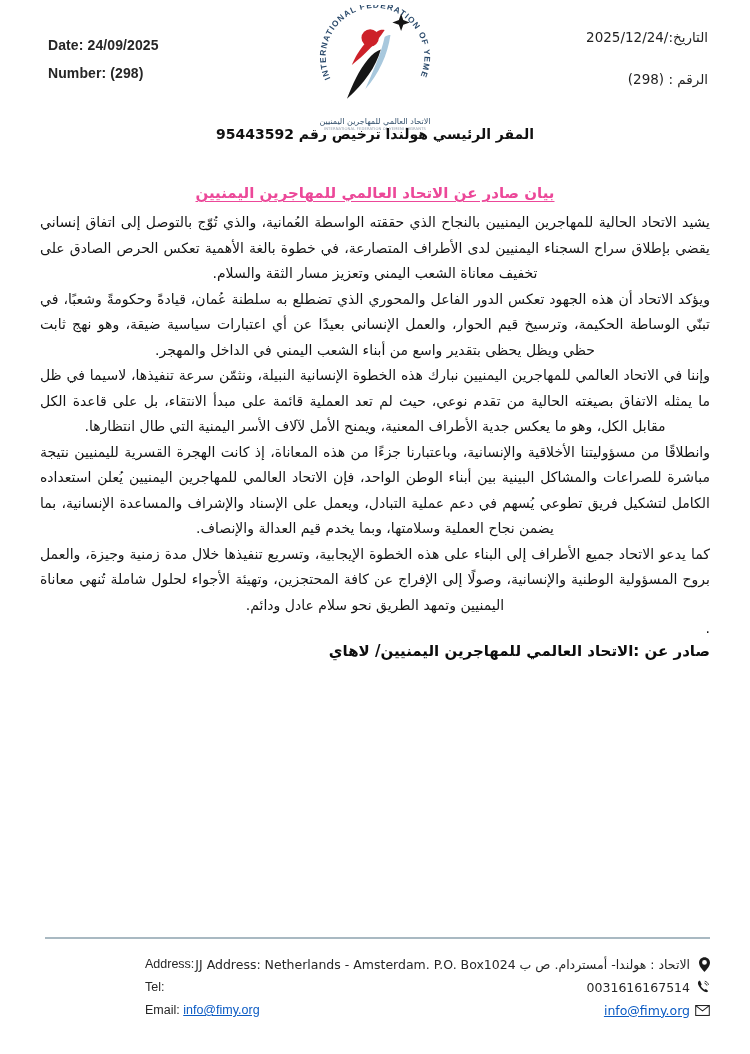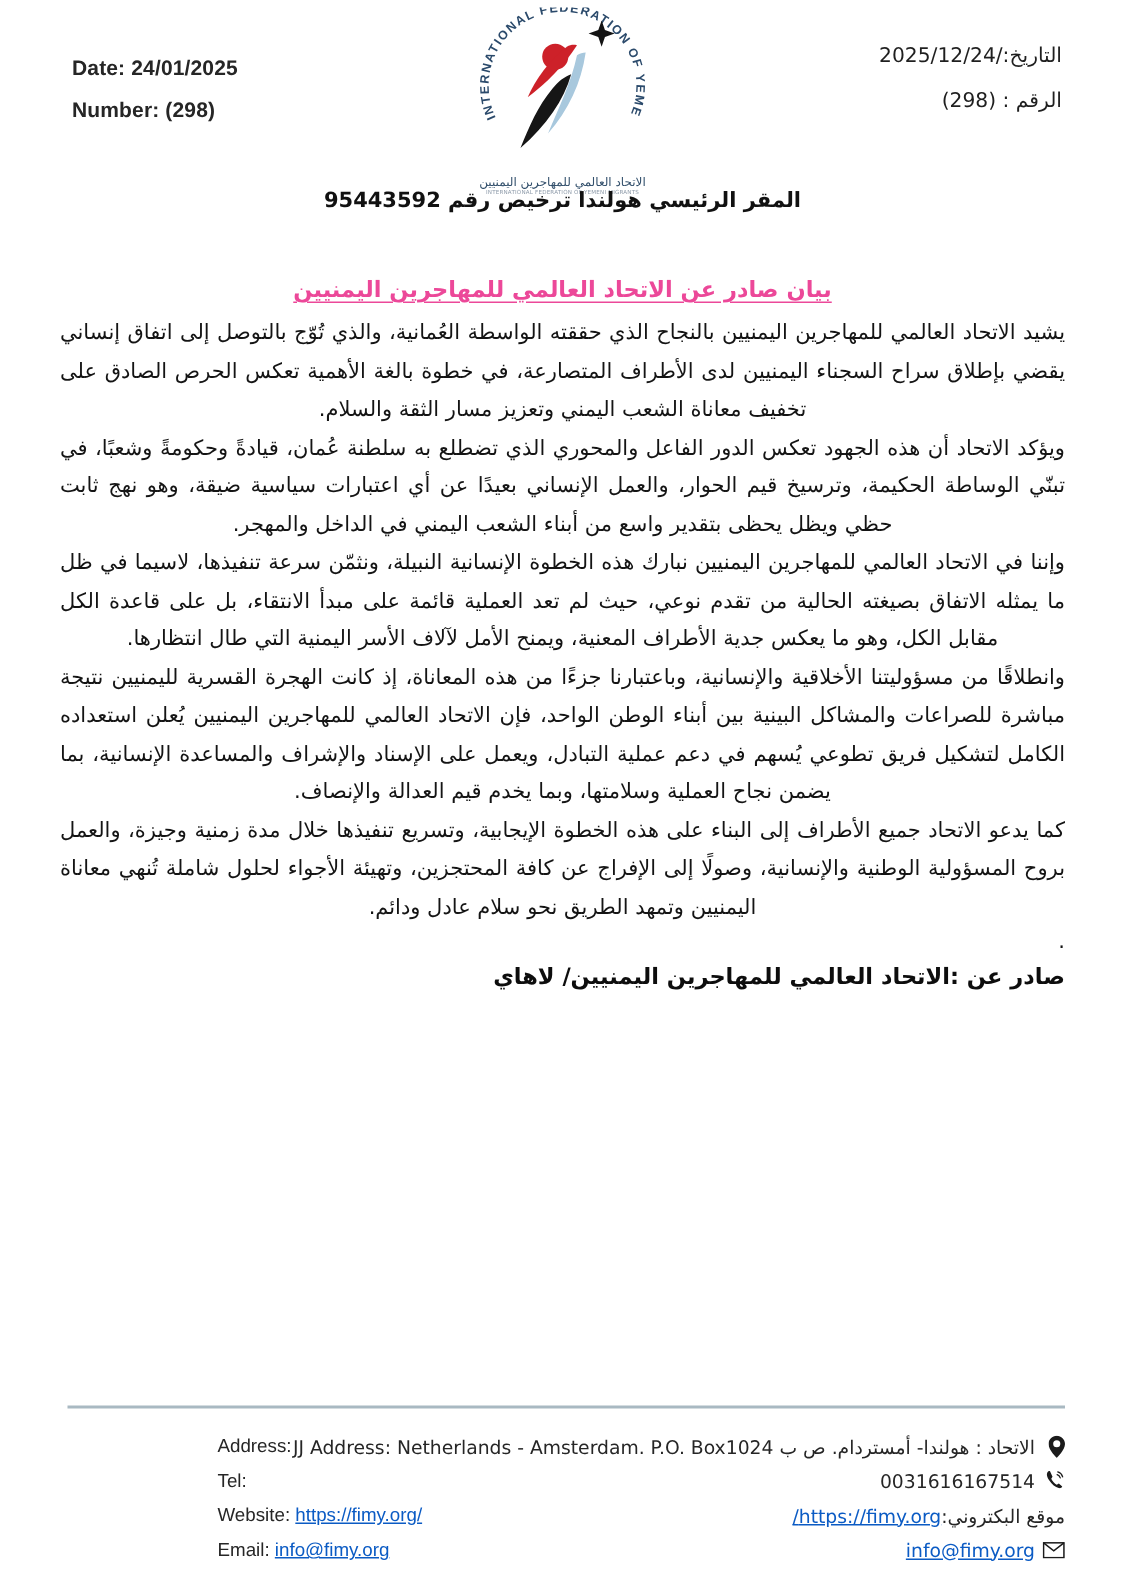--- a/index.html
+++ b/index.html
@@ -14,21 +14,21 @@
   .hdr-left {
     position:absolute; left:48px; top:37px;
     font-family:"Liberation Sans", sans-serif;
     font-size:14px; font-weight:600; color:#262626; letter-spacing:.1px;
   }
   .hdr-left .row2 { margin-top:12px; }
   .hdr-right {
     position:absolute; right:42px; top:29px; text-align:right;
     direction:rtl; font-size:13.5px; color:#1f1f1f;
   }
-  .hdr-right .row2 { margin-top:14px; }
+  .hdr-right .row2 { margin-top:26px; }
 
   .logo {
     position:absolute; top:5px; left:50%; transform:translateX(-50%);
     width:170px; text-align:center;
   }
   .logo svg { display:block; margin:0 auto; }
   .logo-ar { font-size:8px; font-weight:normal; color:#33506c; direction:rtl; margin-top:-2px; }
   .logo-en { font-size:6px; transform:scale(.62); transform-origin:center top;
              color:#8d9aa9; letter-spacing:.2px; white-space:nowrap; margin-top:0; }
 
@@ -68,21 +68,21 @@
   .f-value.ltr { direction:ltr; }
   .f-icon { width:19px; display:flex; justify-content:flex-end; margin-left:1px; }
   .lnk { color:#0b5bc4; text-decoration:underline; }
 </style>
 </head>
 <body>
 
 <div class="page">
 
   <div class="hdr-left">
-    <div>Date: 24/01/2025</div>
+    <div>Date: 24/09/2025</div>
     <div class="row2">Number:  (298)</div>
   </div>
 
   <div class="hdr-right">
     <div>التاريخ:/2025/12/24</div>
     <div class="row2">الرقم : (298)</div>
   </div>
 
   <div class="logo">
     <svg width="116" height="114" viewBox="0 0 120 118">
@@ -105,21 +105,21 @@
     <div class="logo-en">INTERNATIONAL FEDERATION OF YEMENI MIGRANTS</div>
   </div>
 
   <div class="hq-line">المقر الرئيسي هولندا ترخيص رقم 95443592</div>
 
   <div class="title-wrap">
     <span class="title">بيان صادر عن الاتحاد العالمي للمهاجرين اليمنيين</span>
   </div>
 
   <div class="body-text">
-    <p>يشيد الاتحاد العالمي للمهاجرين اليمنيين بالنجاح الذي حققته الواسطة العُمانية، والذي تُوّج بالتوصل إلى اتفاق إنساني يقضي بإطلاق سراح السجناء اليمنيين لدى الأطراف المتصارعة، في خطوة بالغة الأهمية تعكس الحرص الصادق على تخفيف معاناة الشعب اليمني وتعزيز مسار الثقة والسلام.</p>
+    <p>يشيد الاتحاد الحالية للمهاجرين اليمنيين بالنجاح الذي حققته الواسطة العُمانية، والذي تُوّج بالتوصل إلى اتفاق إنساني يقضي بإطلاق سراح السجناء اليمنيين لدى الأطراف المتصارعة، في خطوة بالغة الأهمية تعكس الحرص الصادق على تخفيف معاناة الشعب اليمني وتعزيز مسار الثقة والسلام.</p>
     <p>ويؤكد الاتحاد أن هذه الجهود تعكس الدور الفاعل والمحوري الذي تضطلع به سلطنة عُمان، قيادةً وحكومةً وشعبًا، في تبنّي الوساطة الحكيمة، وترسيخ قيم الحوار، والعمل الإنساني بعيدًا عن أي اعتبارات سياسية ضيقة، وهو نهج ثابت حظي ويظل يحظى بتقدير واسع من أبناء الشعب اليمني في الداخل والمهجر.</p>
     <p>وإننا في الاتحاد العالمي للمهاجرين اليمنيين نبارك هذه الخطوة الإنسانية النبيلة، ونثمّن سرعة تنفيذها، لاسيما في ظل ما يمثله الاتفاق بصيغته الحالية من تقدم نوعي، حيث لم تعد العملية قائمة على مبدأ الانتقاء، بل على قاعدة الكل مقابل الكل، وهو ما يعكس جدية الأطراف المعنية، ويمنح الأمل لآلاف الأسر اليمنية التي طال انتظارها.</p>
     <p>وانطلاقًا من مسؤوليتنا الأخلاقية والإنسانية، وباعتبارنا جزءًا من هذه المعاناة، إذ كانت الهجرة القسرية لليمنيين نتيجة مباشرة للصراعات والمشاكل البينية بين أبناء الوطن الواحد، فإن الاتحاد العالمي للمهاجرين اليمنيين يُعلن استعداده الكامل لتشكيل فريق تطوعي يُسهم في دعم عملية التبادل، ويعمل على الإسناد والإشراف والمساعدة الإنسانية، بما يضمن نجاح العملية وسلامتها، وبما يخدم قيم العدالة والإنصاف.</p>
     <p>كما يدعو الاتحاد جميع الأطراف إلى البناء على هذه الخطوة الإيجابية، وتسريع تنفيذها خلال مدة زمنية وجيزة، والعمل بروح المسؤولية الوطنية والإنسانية، وصولًا إلى الإفراج عن كافة المحتجزين، وتهيئة الأجواء لحلول شاملة تُنهي معاناة اليمنيين وتمهد الطريق نحو سلام عادل ودائم.</p>
     <p class="dot-line">.</p>
     <p class="issued-line">صادر عن :الاتحاد العالمي للمهاجرين اليمنيين/ لاهاي</p>
   </div>
 
   <div class="footer">
 
@@ -137,24 +137,20 @@
       <span class="f-label">Tel:</span>
       <span class="f-value ltr" style="text-align:right">0031616167514</span>
       <span class="f-icon">
         <svg width="14" height="14" viewBox="0 0 16 16">
           <path d="M3.2 1.2C2 2.3 1.6 4.4 3.8 7.7c2.2 3.3 4.9 5.6 7.4 6.1 1.3.3 2.3-.2 2.7-1.2l-2.6-2.3-1.6.9C8.2 10.3 6.3 8.4 5.5 6.6l1-1.5L4.6.9C4.1.8 3.6.8 3.2 1.2z" fill="#1b1b1b"></path>
           <path d="M10.5 1.5c1.8.5 3.2 1.9 3.7 3.7M10 3.6c1.1.4 2 1.3 2.4 2.4" stroke="#1b1b1b" stroke-width="1" fill="none" stroke-linecap="round"></path>
         </svg>
       </span>
     </div>
 
-    <div class="f-row">
-      <span class="f-label"><span>Website:</span>&nbsp;<a href="#" class="lnk">https://fimy.org/</a></span>
-      <span class="f-value"><span>موقع البكتروني:</span><a href="#" class="lnk">https://fimy.org/</a></span>
-    </div>
 
     <div class="f-row">
       <span class="f-label"><span>Email:</span>&nbsp;<a href="#" class="lnk">info@fimy.org</a></span>
       <span class="f-value ltr" style="text-align:right"><a href="#" class="lnk">info@fimy.org</a></span>
       <span class="f-icon">
         <svg width="15" height="11" viewBox="0 0 16 12">
           <rect x="0.6" y="0.6" width="14.8" height="10.8" fill="#ffffff" stroke="#1b1b1b" stroke-width="1.1"></rect>
           <path d="M0.6 0.6 L8 6.4 L15.4 0.6" fill="none" stroke="#1b1b1b" stroke-width="1.1"></path>
         </svg>
       </span>

